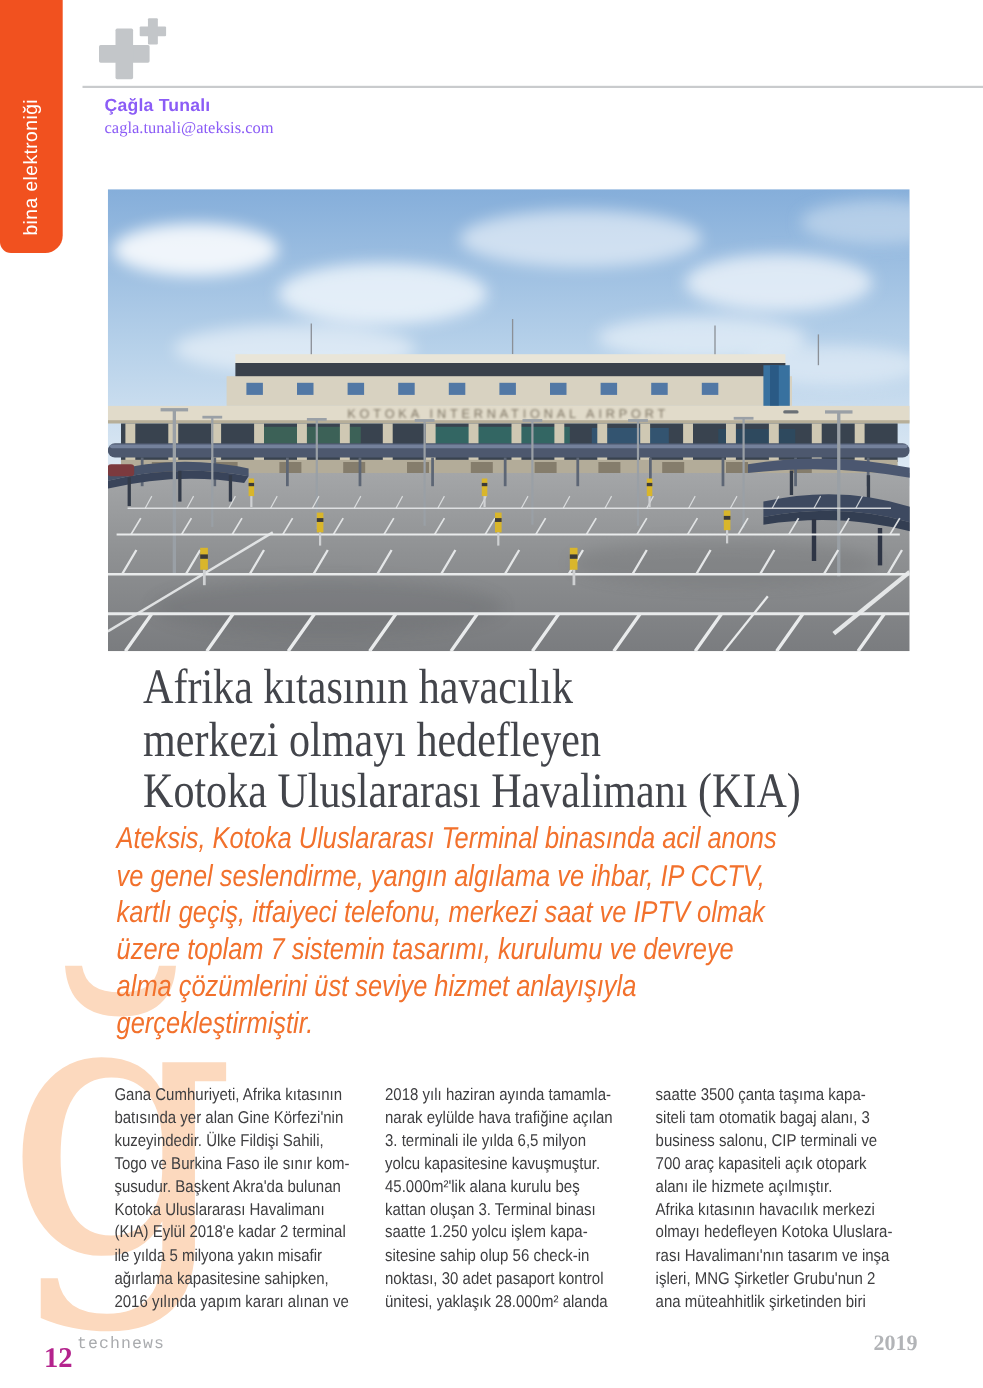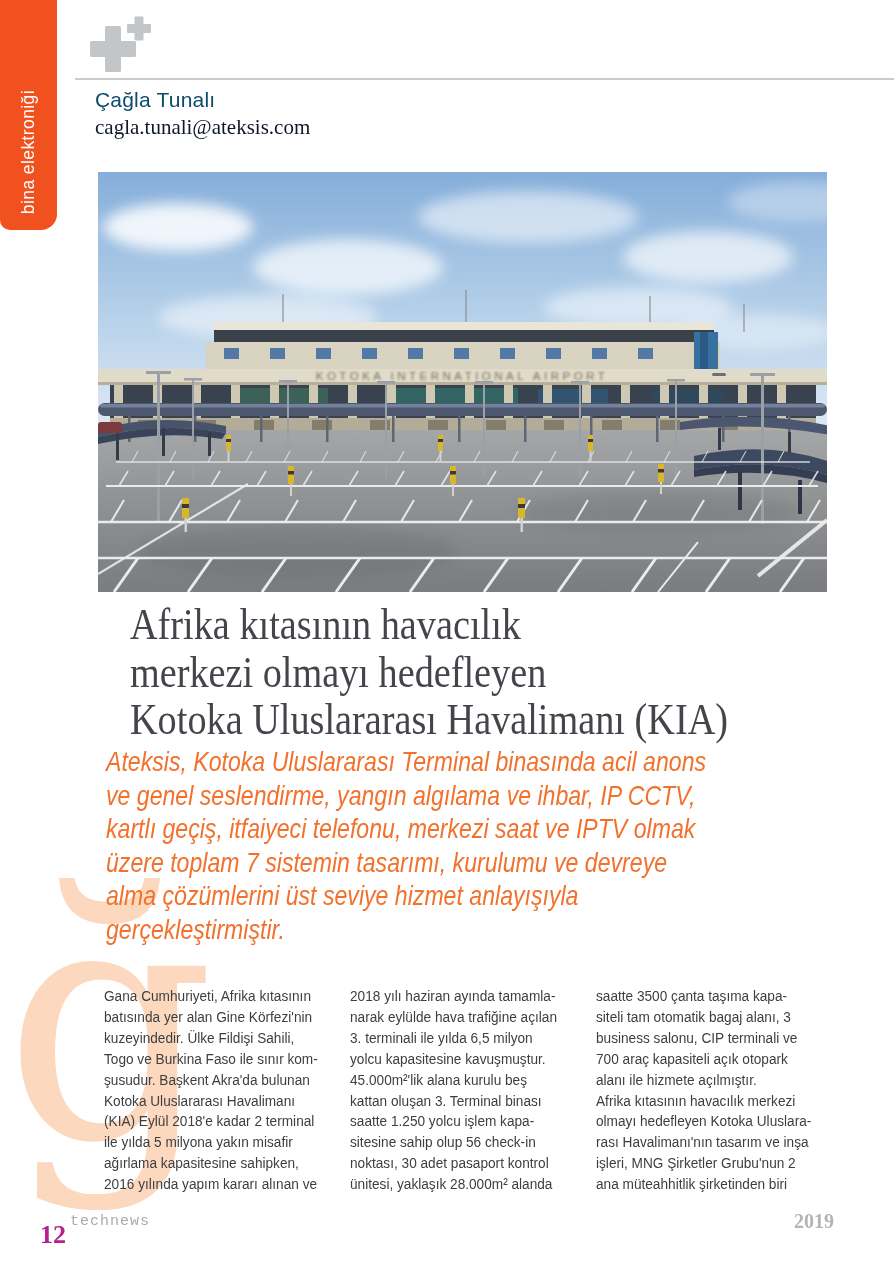--- a/index.html
+++ b/index.html
@@ -14,22 +14,22 @@
               padding-bottom:16px; z-index:3; }
   .side-tab-label { writing-mode:vertical-rl; transform:rotate(180deg);
                     color:#ffffff; font-size:17.5px; letter-spacing:.4px; }
 
   
   .logo { position:absolute; left:82px; top:14px; }
 
   .rule { position:absolute; left:75px; top:78px; width:819px; height:2px; background:#c9cbcd; }
 
   .author { position:absolute; left:95px; top:88px; }
-  .author-name { font-size:21px; font-weight:normal; color:#0c4a6e; letter-spacing:.2px; }
-  .author-email { font-family:"Liberation Serif", serif; font-size:21px; color:#0f172a; margin-top:3px; }
+  .author-name { font-size:16px; font-weight:bold; color:#8b5cf6; letter-spacing:.2px; }
+  .author-email { font-family:"Liberation Serif", serif; font-size:15px; color:#8b5cf6; margin-top:3px; }
 
   .photo { position:absolute; left:98px; top:172px; width:729px; height:420px; z-index:1; }
   .photo svg { display:block; width:100%; height:100%; }
 
   .headline { position:absolute; left:105px; top:601px; z-index:2;
               font-family:"Liberation Serif", serif; font-weight:normal; color:#43454b;margin-left:25px; }
   .headline .line { font-size:45px; line-height:47.5px; white-space:nowrap;
                     transform:scaleX(.85); transform-origin:0 50%; }
 
   .lead { position:absolute; left:106px; top:745px; z-index:2; }

